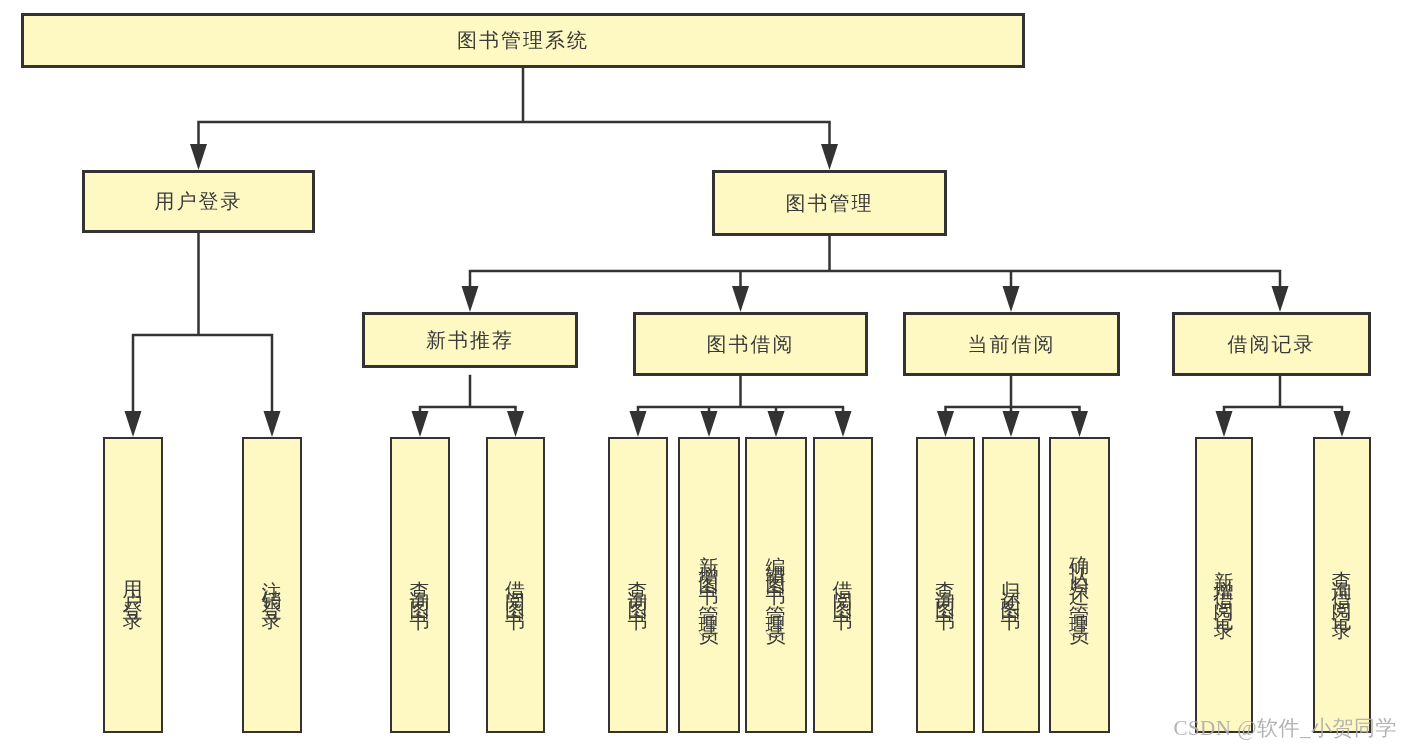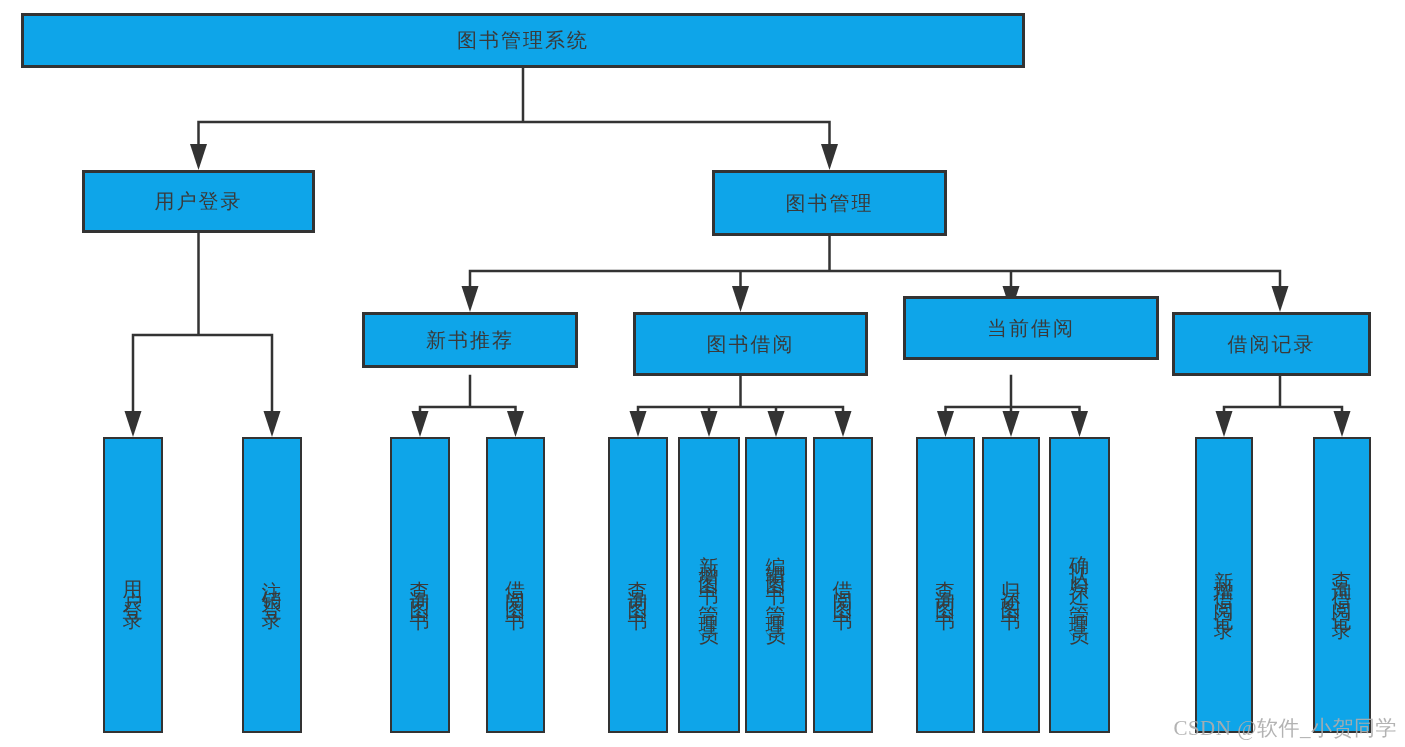--- a/index.html
+++ b/index.html
@@ -13,21 +13,21 @@
   }
   .connectors {
     position: absolute;
     left: 0; top: 0;
     width: 1405px; height: 747px;
     pointer-events: none;
   }
   .box {
     position: absolute;
     box-sizing: border-box;
-    background: #0ea5e9;
+    background: #fef9c3;
     border: 3px solid #333333;
     display: flex;
     align-items: center;
     justify-content: center;
     color: #3a3a3a;
   }
   .hbox {
     font-size: 20px;
     letter-spacing: 2px;
     white-space: nowrap;
@@ -93,21 +93,21 @@
     </g>
   </svg>
 
   <div class="box hbox" style="left:21px; top:13px; width:1004px; height:55px;">图书管理系统</div>
 
   <div class="box hbox" style="left:82px; top:170px; width:233px; height:63px;">用户登录</div>
   <div class="box hbox" style="left:712px; top:170px; width:235px; height:66px;">图书管理</div>
 
   <div class="box hbox" style="left:362px; top:312px; width:216px; height:56px;">新书推荐</div>
   <div class="box hbox" style="left:633px; top:312px; width:235px; height:64px;">图书借阅</div>
-  <div class="box hbox" style="left:903px; top:296px; width:256px; height:64px;">当前借阅</div>
+  <div class="box hbox" style="left:903px; top:312px; width:217px; height:64px;">当前借阅</div>
   <div class="box hbox" style="left:1172px; top:312px; width:199px; height:64px;">借阅记录</div>
 
   <div class="box vbox" style="left:103px; top:437px; width:60px; height:296px;">
     <span class="vtext">用户登录</span>
   </div>
   <div class="box vbox" style="left:242px; top:437px; width:60px; height:296px;">
     <span class="vtext">注销登录</span>
   </div>
 
   <div class="box vbox" style="left:390px; top:437px; width:60px; height:296px;">

